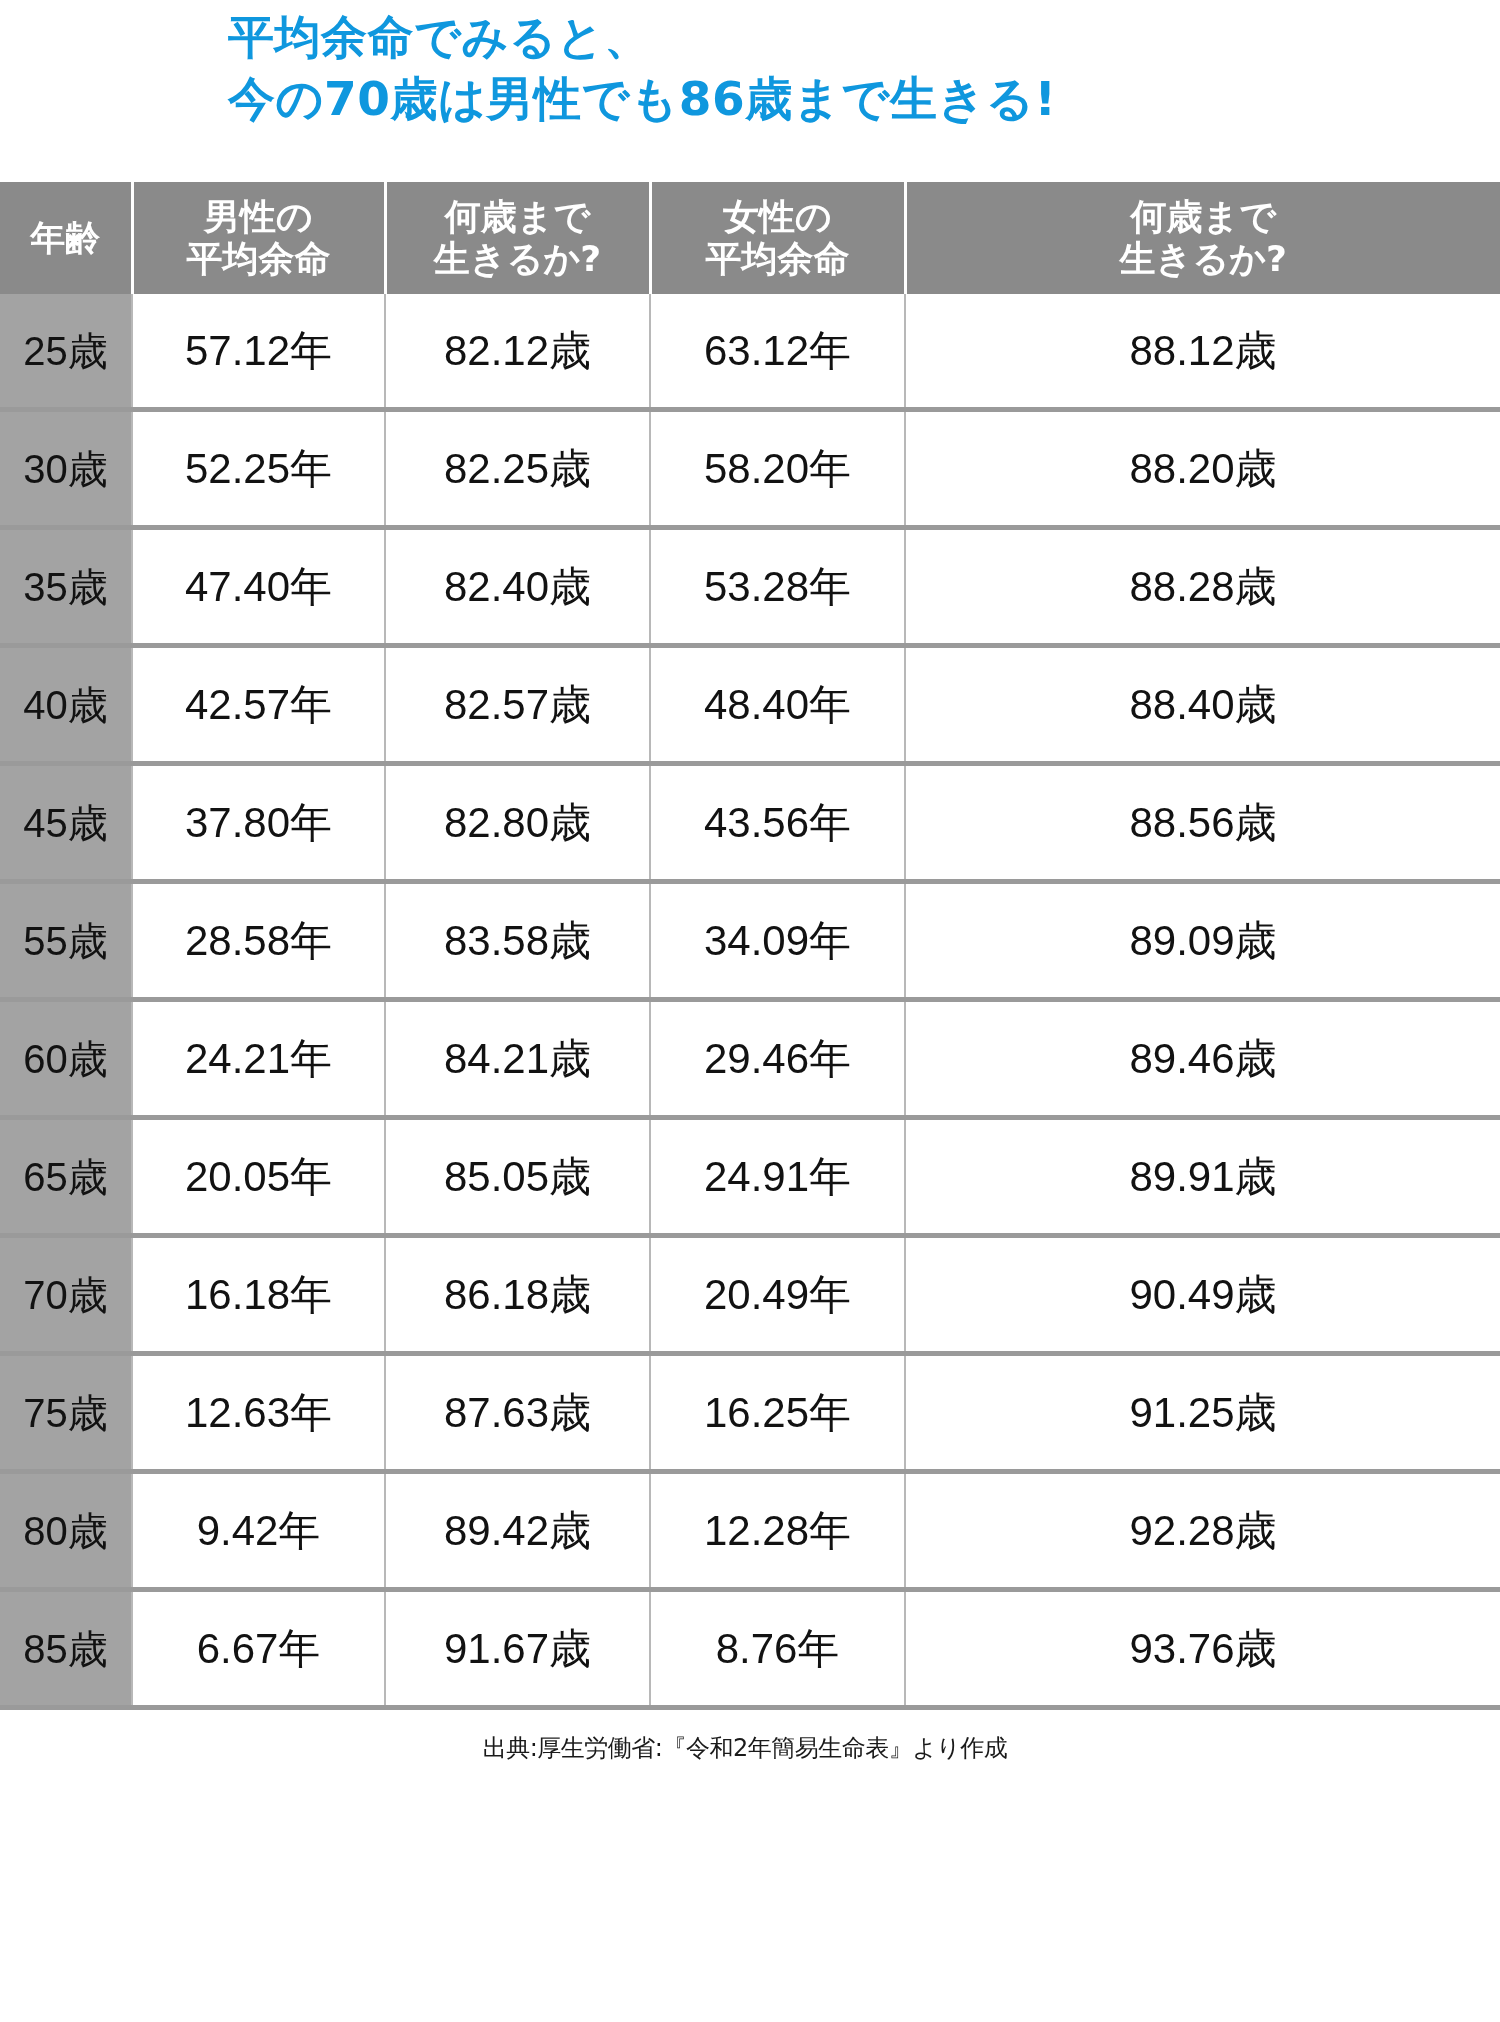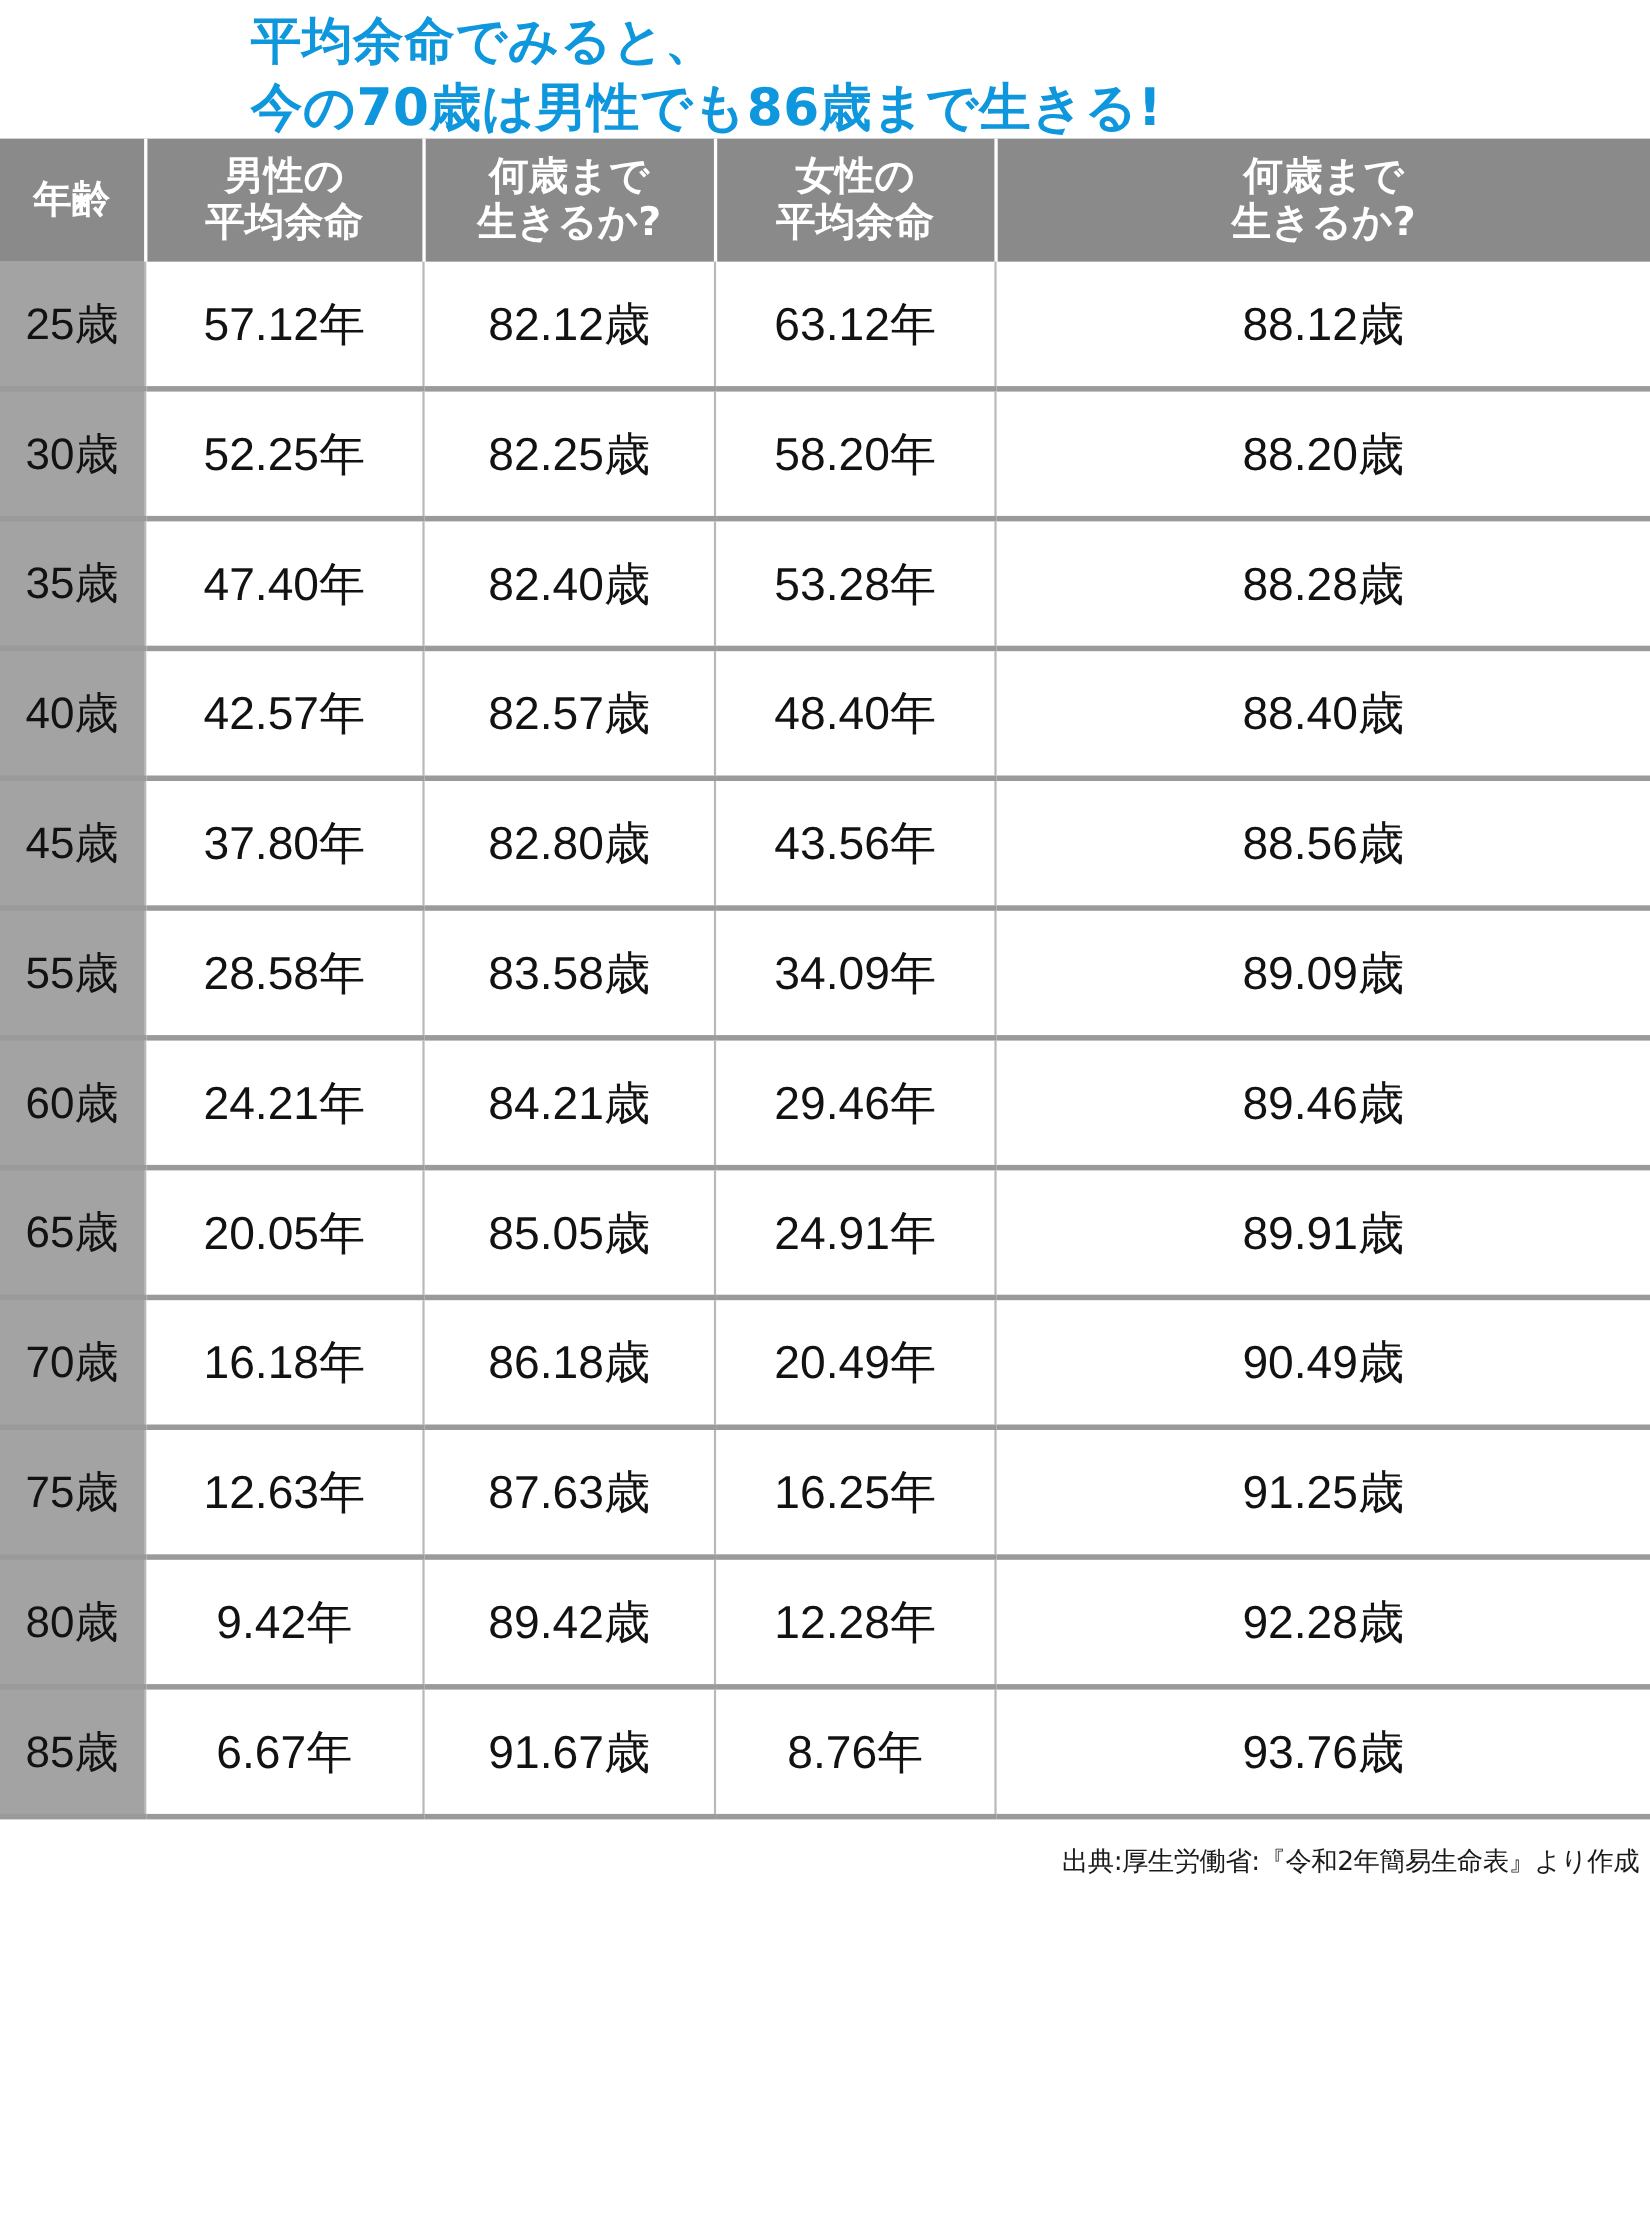--- a/index.html
+++ b/index.html
@@ -17,21 +17,21 @@
     position: relative;
     width: 1500px;
     height: 2022px;
     box-sizing: border-box;
   }
 
   
   .title-block {
     padding-top: 6px;
     padding-left: 228px;
-    height: 126px;
+    height: 182px;
     box-sizing: border-box;
   }
   .title-line {
     color: #0f97de;
     font-weight: 700;
     font-size: 46px;
     line-height: 62px;
     letter-spacing: 0.5px;
     white-space: nowrap;
     font-family: "DejaVu Sans", "Liberation Sans", sans-serif;
@@ -93,21 +93,21 @@
     background: #a3a3a3;
     font-size: 40px;
     border-right: 2px solid #b8b8b8;
   }
   tbody tr:last-child td { border-bottom: 5px solid #9a9a9a; }
 
   
   .source-note {
     margin-top: 22px;
     padding-right: 10px;
-    text-align: right;
+    text-align: center;
     font-size: 24px;
     line-height: 32px;
     color: #1a1a1a;
     font-family: "DejaVu Sans", "Liberation Sans", sans-serif;
     letter-spacing: -0.5px;
   }
 </style>
 </head>
 <body>
 

